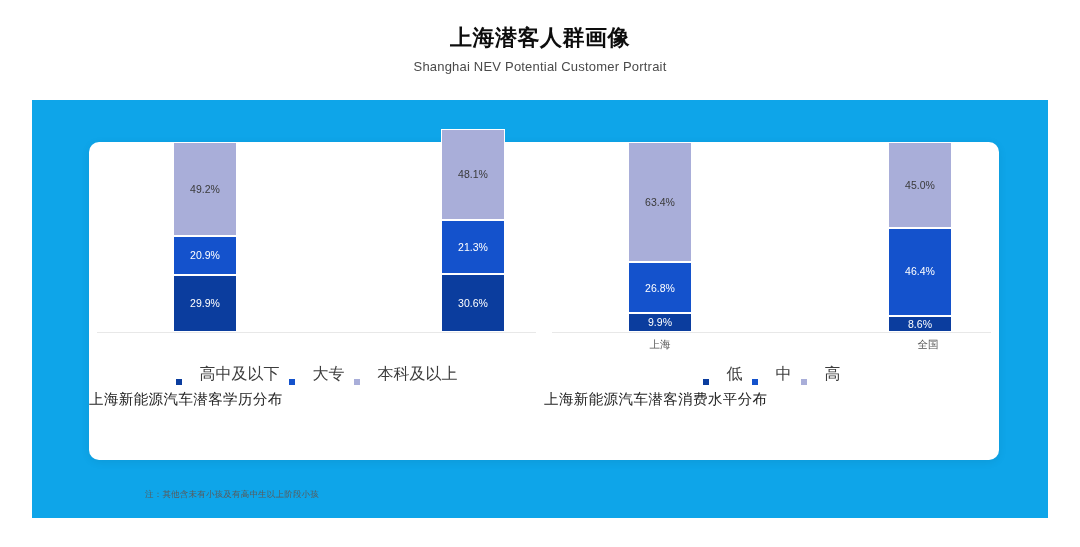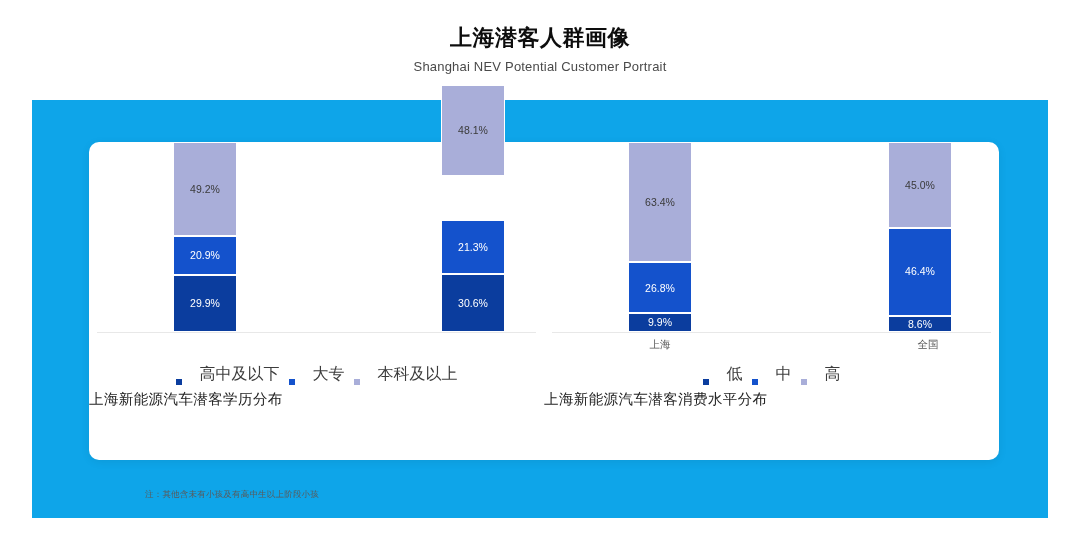--- a/index.html
+++ b/index.html
@@ -207,21 +207,21 @@
               <div class="bar-slot" style="left: 38px;">
                 <div class="stack">
                   <div class="seg high" style="height: 93.48px;">49.2%</div>
                   <div class="seg mid" style="height: 39.71px;">20.9%</div>
                   <div class="seg low" style="height: 56.81px;">29.9%</div>
                 </div>
               </div>
               <div class="bar-slot" style="left: 306px;">
                 <div class="stack">
                   <div class="seg high" style="height: 91.39px;">48.1%</div>
-                  <div class="seg mid" style="height: 54px; margin-top: 44px;">21.3%</div>
+                  <div class="seg mid" style="height: 54px;">21.3%</div>
                   <div class="seg low" style="height: 58.14px;">30.6%</div>
                 </div>
               </div>
             </div>
           </div>
           <div class="axis-line"></div>
           <div class="cat-labels">
             <div class="cat-label" style="left: 38px;"></div>
             <div class="cat-label" style="left: 306px;"></div>
           </div>

